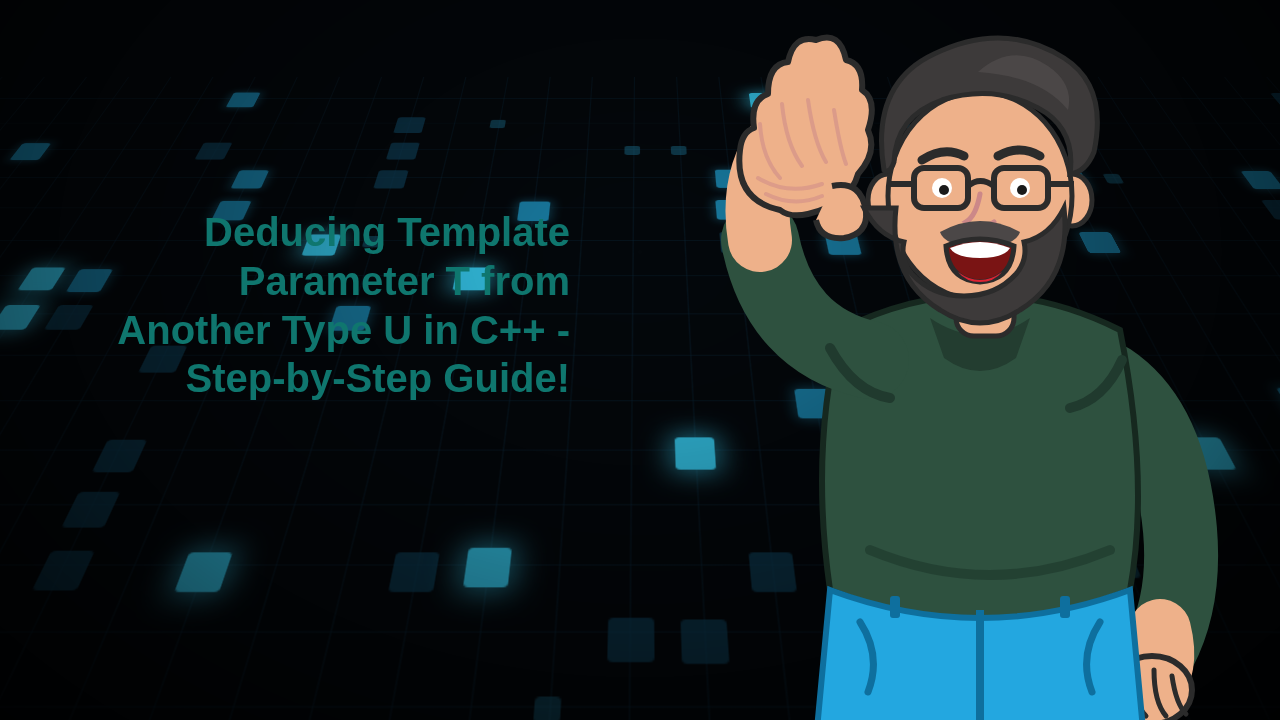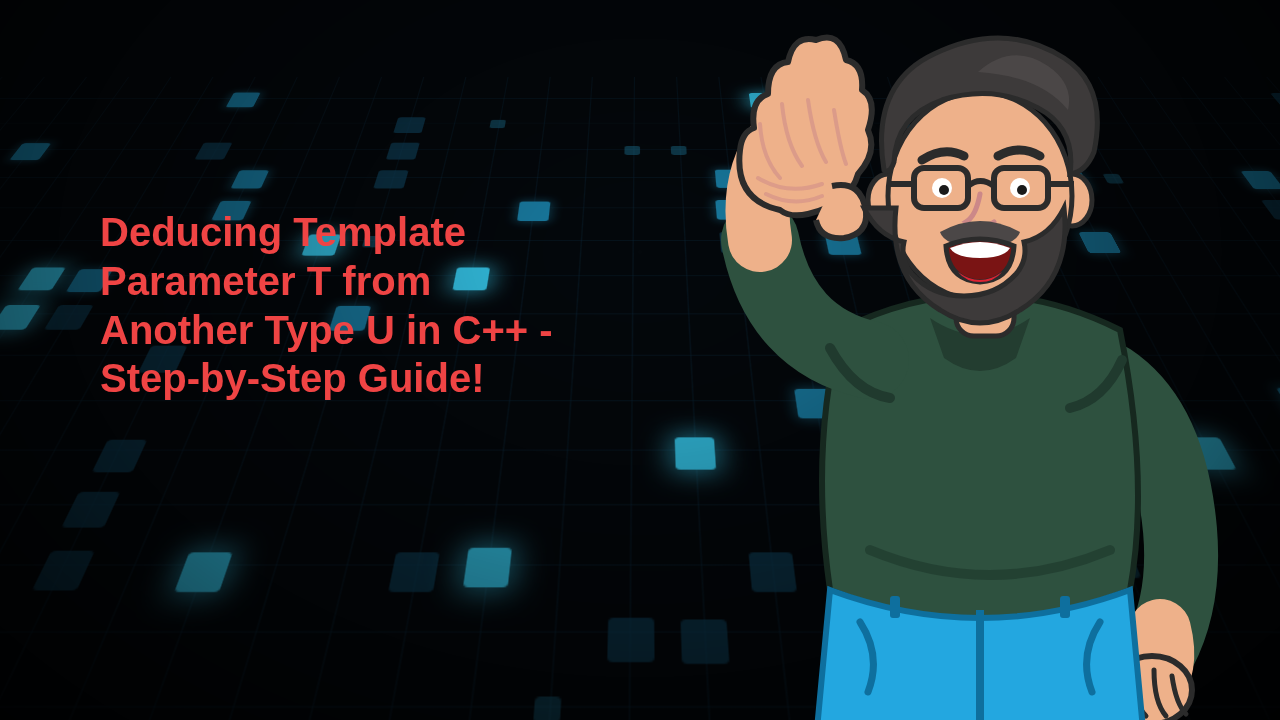--- a/index.html
+++ b/index.html
@@ -12,21 +12,21 @@
   }
   .bg .vignette{position:absolute;inset:0;background:radial-gradient(ellipse at 50% 35%,rgba(0,0,0,0) 0%,rgba(0,0,0,.55) 70%,rgba(0,0,0,.85) 100%);}
   .cells{position:absolute;inset:-60px;transform:perspective(900px) rotateX(42deg) scale(1.4) translateY(60px);}
   .cell{position:absolute;width:26px;height:26px;border-radius:3px;}
   .c-bright{background:#36c8ec;box-shadow:0 0 18px 4px rgba(54,200,236,.55);}
   .c-mid{background:#1a7fa6;box-shadow:0 0 10px 2px rgba(26,127,166,.4);}
   .c-dim{background:#0e4560;opacity:.7;}
   .c-tiny{width:14px;height:14px;background:#1a6f8f;opacity:.5;}
 
   
-  .title{position:absolute;left:100px;top:208px;width:470px;color:#ef4444;font-weight:700;font-size:40px;line-height:1.22;text-align:left;}
+  .title{position:absolute;left:100px;top:208px;width:470px;color:#0f766e;font-weight:700;font-size:40px;line-height:1.22;text-align:right;}
 
   
   .guy{position:absolute;right:40px;bottom:-10px;width:560px;height:700px;}
   .guy svg{width:100%;height:100%;}
 </style>
 </head>
 <body>
 
 <div class="stage">
 

